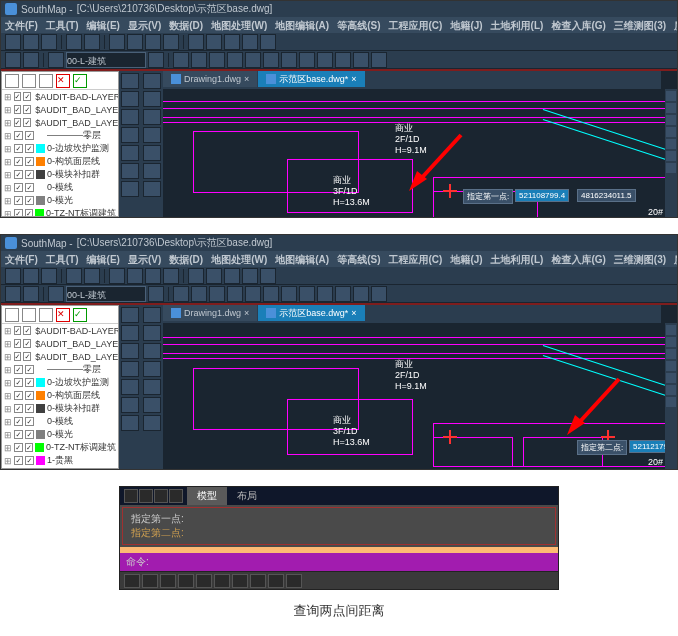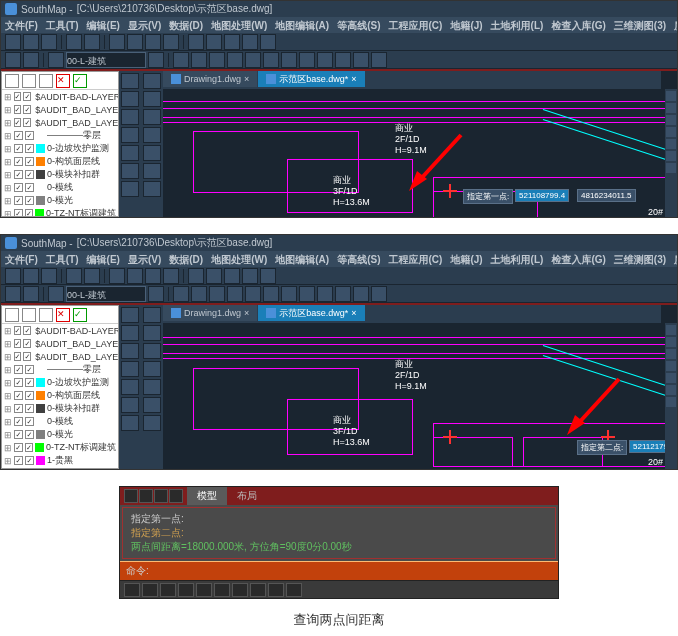--- a/index.html
+++ b/index.html
@@ -39,30 +39,30 @@
 .arrow { position:absolute; }
 .arrow-line { stroke:#ff0000; stroke-width:4; fill:none; }
 .arrow-head { fill:#ff0000; }
 .cross-mark { position:absolute; width:14px; height:14px; }
 .cross-mark::before,.cross-mark::after { content:""; position:absolute; background:#ff3030; }
 .cross-mark::before { left:0; top:6px; width:14px; height:2px; }
 .cross-mark::after { left:6px; top:0; width:2px; height:14px; }
 .tooltip-box { position:absolute; background:#3a5068; border:1px solid #5a7088; color:#fff; font-size:8px; padding:1px 3px; }
 .edge-lbl { position:absolute; right:2px; color:#fff; font-size:9px; }
 .cmd-panel { margin:6px auto 4px; width:440px; background:#4a4a4a; border:1px solid #222; }
-.cmd-tabs { background:#7f1d1d; height:18px; display:flex; align-items:center; font-size:10px; color:#bbb; }
+.cmd-tabs { background:#0f172a; height:18px; display:flex; align-items:center; font-size:10px; color:#bbb; }
 .cmd-nav { display:flex; gap:1px; padding:0 4px; }
 .cmd-nav-btn { width:14px; height:14px; background:#2a2a2a; border:1px solid #555; }
 .cmd-tab { padding:0 10px; height:18px; line-height:18px; }
 .cmd-tab.active { background:#5a5a5a; color:#fff; }
 .cmd-body { padding:4px 8px; font-size:10px; color:#ccc; border:1px solid #a03030; margin:2px; line-height:14px; }
 .cmd-l1 { color:#ccc; }
 .cmd-l2 { color:#d0a050; }
 .cmd-l3 { color:#60c060; }
-.cmd-prompt { background:#c2410c; padding:2px 6px; font-size:10px; color:#ccc; border-top:1px solid #fdba74; }
+.cmd-prompt { background:#a21caf; padding:2px 6px; font-size:10px; color:#ccc; border-top:6px solid #fdba74; }
 .cmd-status { background:#3a3a3a; height:18px; display:flex; align-items:center; padding:0 4px; gap:2px; border-top:1px solid #222; }
 .cmd-stat-btn { width:16px; height:14px; background:#2a2a2a; border:1px solid #555; }
 .caption { text-align:center; font-size:13px; color:#333; padding:8px 0 10px; }
 .layer-combo { background:#1a2530; color:#c0c8d0; font-size:9px; padding:1px 0; border:1px solid #4a6078; height:16px; line-height:14px; min-width:80px; }
 </style>
 </head>
 <body>
 
 <div class="cad-window cad1">
   <div class="titlebar">
@@ -518,21 +518,20 @@
       <span class="cmd-nav-btn"></span>
       <span class="cmd-nav-btn"></span>
       <span class="cmd-nav-btn"></span>
     </div>
     <span class="cmd-tab active">模型</span>
     <span class="cmd-tab">布局</span>
   </div>
   <div class="cmd-body">
     <div class="cmd-l1">指定第一点:</div>
     <div class="cmd-l2">指定第二点:</div>
-    <div class="cmd-l3">两点间距离=18000.000米, 方位角=90度0分0.00秒</div>
   </div>
   <div class="cmd-prompt">命令:</div>
   <div class="cmd-status">
     <span class="cmd-stat-btn"></span>
       <span class="cmd-stat-btn"></span>
       <span class="cmd-stat-btn"></span>
       <span class="cmd-stat-btn"></span>
       <span class="cmd-stat-btn"></span>
       <span class="cmd-stat-btn"></span>
       <span class="cmd-stat-btn"></span>

